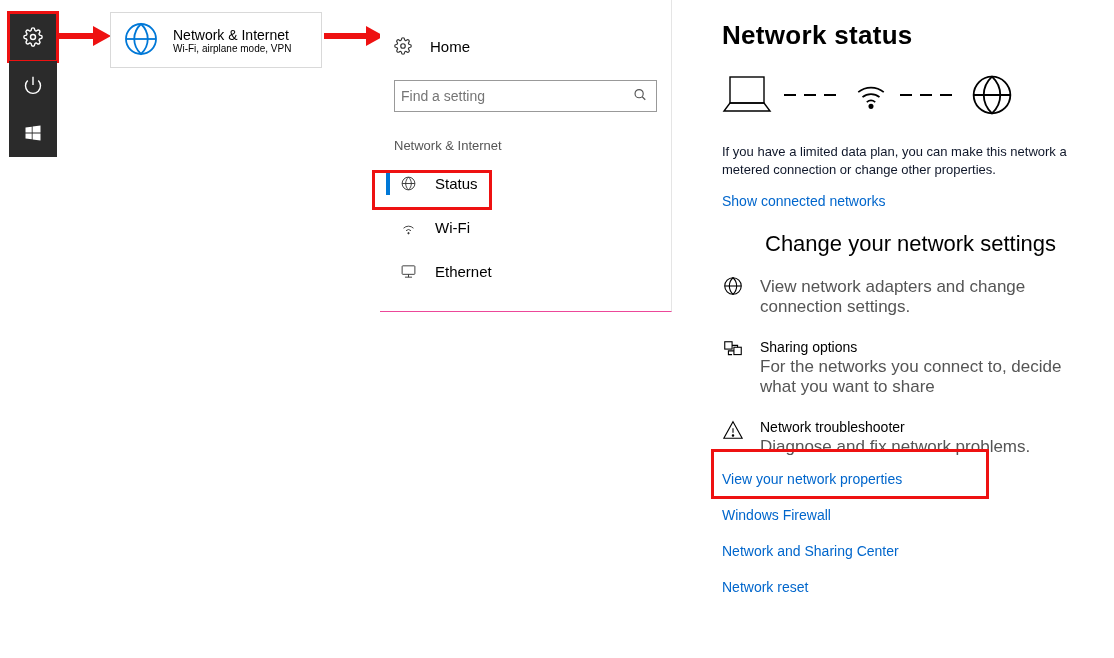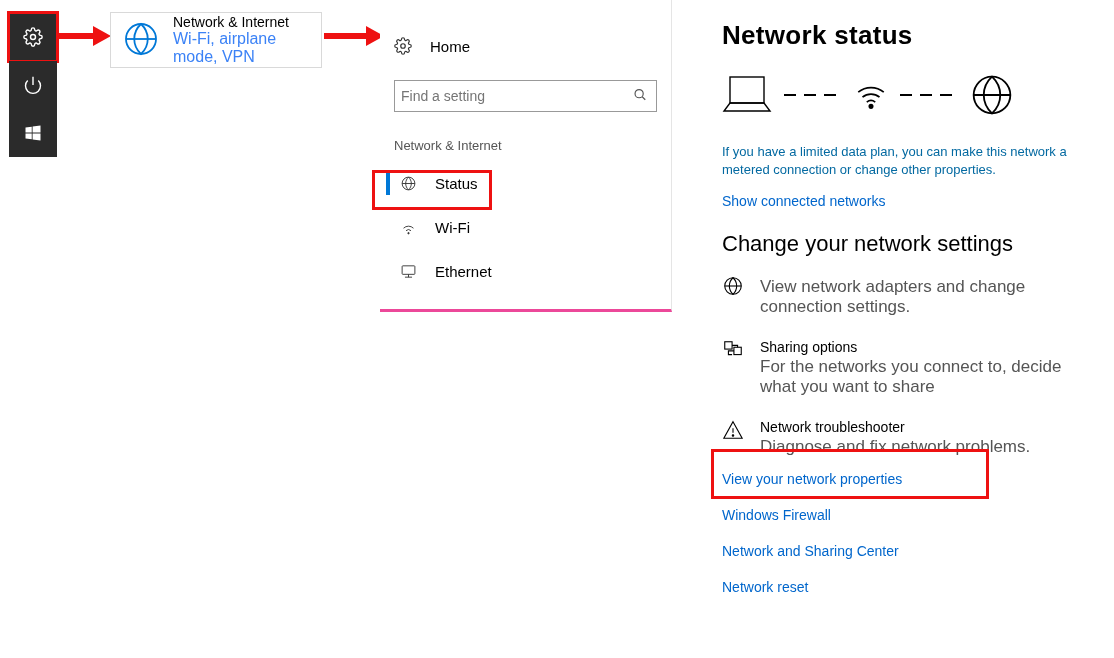--- a/index.html
+++ b/index.html
@@ -41,34 +41,34 @@
     width: 212px; height: 56px;
     background: #fff;
     border: 1px solid #d9d9d9;
     display: flex; align-items: center;
     padding-left: 12px;
     gap: 14px;
   }
   .category-tile .icon-wrap { color: #0078d7; }
   .category-tile .icon-wrap svg { width: 36px; height: 36px; }
   .category-tile .txt-title { font-size: 14px; color: #000; }
-  .category-tile .txt-sub { font-size: 16px; color: #3b82f6; }
+  .category-tile .txt-sub { font-size: 10px; color: #000000; }
 
   
   .arrow { position: absolute; color:#e11;}
   .arrow svg{display:block;}
 
   
   .nav-panel {
     position: absolute;
     left: 380px; top: 0;
     width: 292px; height: 312px;
     background: #fff;
     border-right: 1px solid #e5e5e5;
-    border-bottom: 3px solid #ec4899;
+    border-bottom: 1px solid #ec4899;
     padding-top: 26px;
   }
   .nav-home {
     display: flex; align-items: center; gap: 18px;
     padding-left: 14px; height: 40px;
     font-size: 15px;
   }
   .nav-home svg{width:18px;height:18px;}
   .search-box {
     margin: 14px 14px 0 14px;
@@ -115,22 +115,22 @@
   .content {
     position: absolute;
     left: 722px; top: 20px;
     width: 380px;
   }
   .h1 { font-size: 26px; font-weight: 700; margin-bottom: 22px; letter-spacing:0.3px;}
   .diagram { display:flex; align-items:center; gap:12px; margin-bottom:26px;}
   .diagram svg{display:block;}
   .dashline { width:58px; height:2px; background-image: repeating-linear-gradient(90deg,#000 0 12px,transparent 12px 20px);}
   .h2 { font-size: 18px; font-weight: 400; margin-bottom: 8px;}
-  .h2b { font-size: 22px; font-weight: 400; margin-bottom: 18px;}
-  .para { font-size: 13px; color:#0369a1; line-height:1.4; margin-bottom:14px;}
+  .h2b { font-size: 22px; font-weight: 400; margin-bottom: 18px; margin-left: 43px;}
+  .para { font-size: 13px; color:#0f172a; line-height:1.4; margin-bottom:14px;}
   .link { color:#0066cc; font-size:14px; margin-bottom:6px; display:block; cursor:pointer;}
   .setting-row { display:flex; gap:16px; margin-bottom:22px;}
   .setting-row .rico svg{width:22px;height:22px;}
   .setting-row .rtxt .t1{font-size:14px;}
   .setting-row .rtxt .t2{font-size:17px;color:#555;margin-top:2px;}
   .troubleshoot-hl{
     position:absolute;
     border:3px solid #e11;
     pointer-events:none;
   }

